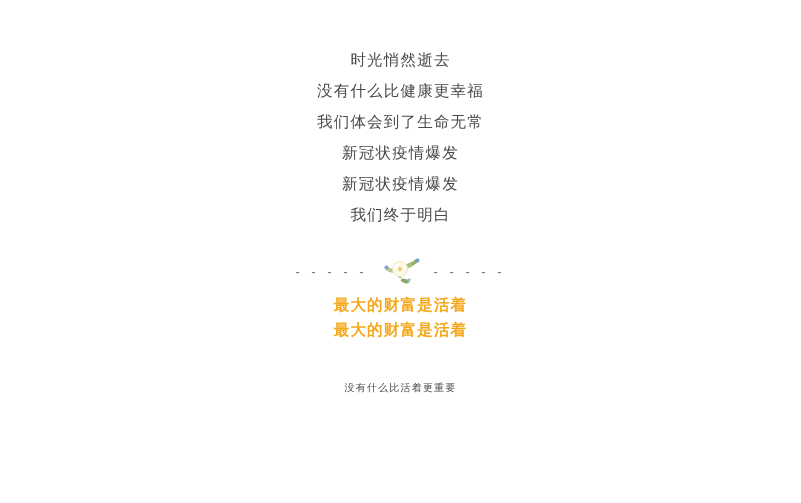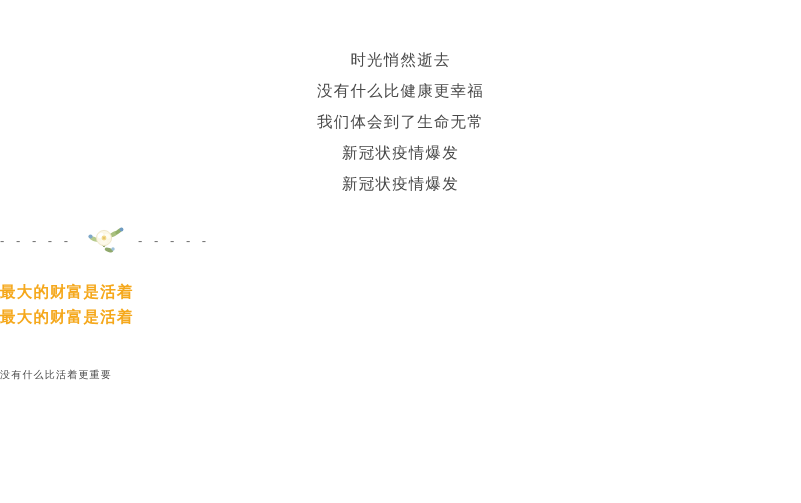--- a/index.html
+++ b/index.html
@@ -13,21 +13,21 @@
     font-family: "Liberation Sans", sans-serif;
     overflow: hidden;
   }
   .page {
     position: relative;
     width: 801px;
     height: 353px;
     box-sizing: border-box;
     display: flex;
     flex-direction: column;
-    align-items: flex-start;
+    align-items: center;
   }
   .poem-block {
     width: 100%;
     text-align: center;
     margin-top: 44px;
   }
   .poem-line {
     font-size: 15.5px;
     color: #4a4a4a;
     line-height: 31px;
@@ -49,21 +49,21 @@
     line-height: 1;
     user-select: none;
   }
   .flower {
     width: 46px;
     height: 34px;
     position: relative;
     display: inline-block;
   }
   .highlight-block {
-    margin-top: 22px;
+    margin-top: 4px;
     text-align: center;
   }
   .highlight-line {
     font-size: 15.5px;
     font-weight: bold;
     color: #f5a81c;
     line-height: 25px;
     letter-spacing: 1.2px;
     white-space: nowrap;
   }
@@ -83,20 +83,21 @@
 <body>
 
 <div class="page">
 
   <div class="poem-block">
     <div class="poem-line">时光悄然逝去</div>
     <div class="poem-line">没有什么比健康更幸福</div>
     <div class="poem-line">我们体会到了生命无常</div>
     <div class="poem-line">新冠状疫情爆发</div>
     <div class="poem-line">新冠状疫情爆发</div>
+    <div class="poem-line">我们终于明白</div>
   </div>
 
   <div class="divider">
     <span class="dash">- - - - -</span>
     <span class="flower">
       <svg width="46" height="34" viewBox="0 0 46 34" xmlns="http://www.w3.org/2000/svg">
 
         <path d="M22 24 C24 19 28 14 34 10" stroke="#8fa86b" stroke-width="1.1" fill="none"></path>
         <path d="M22 24 C19 20 15 17 10 15" stroke="#8fa86b" stroke-width="1" fill="none"></path>
 

